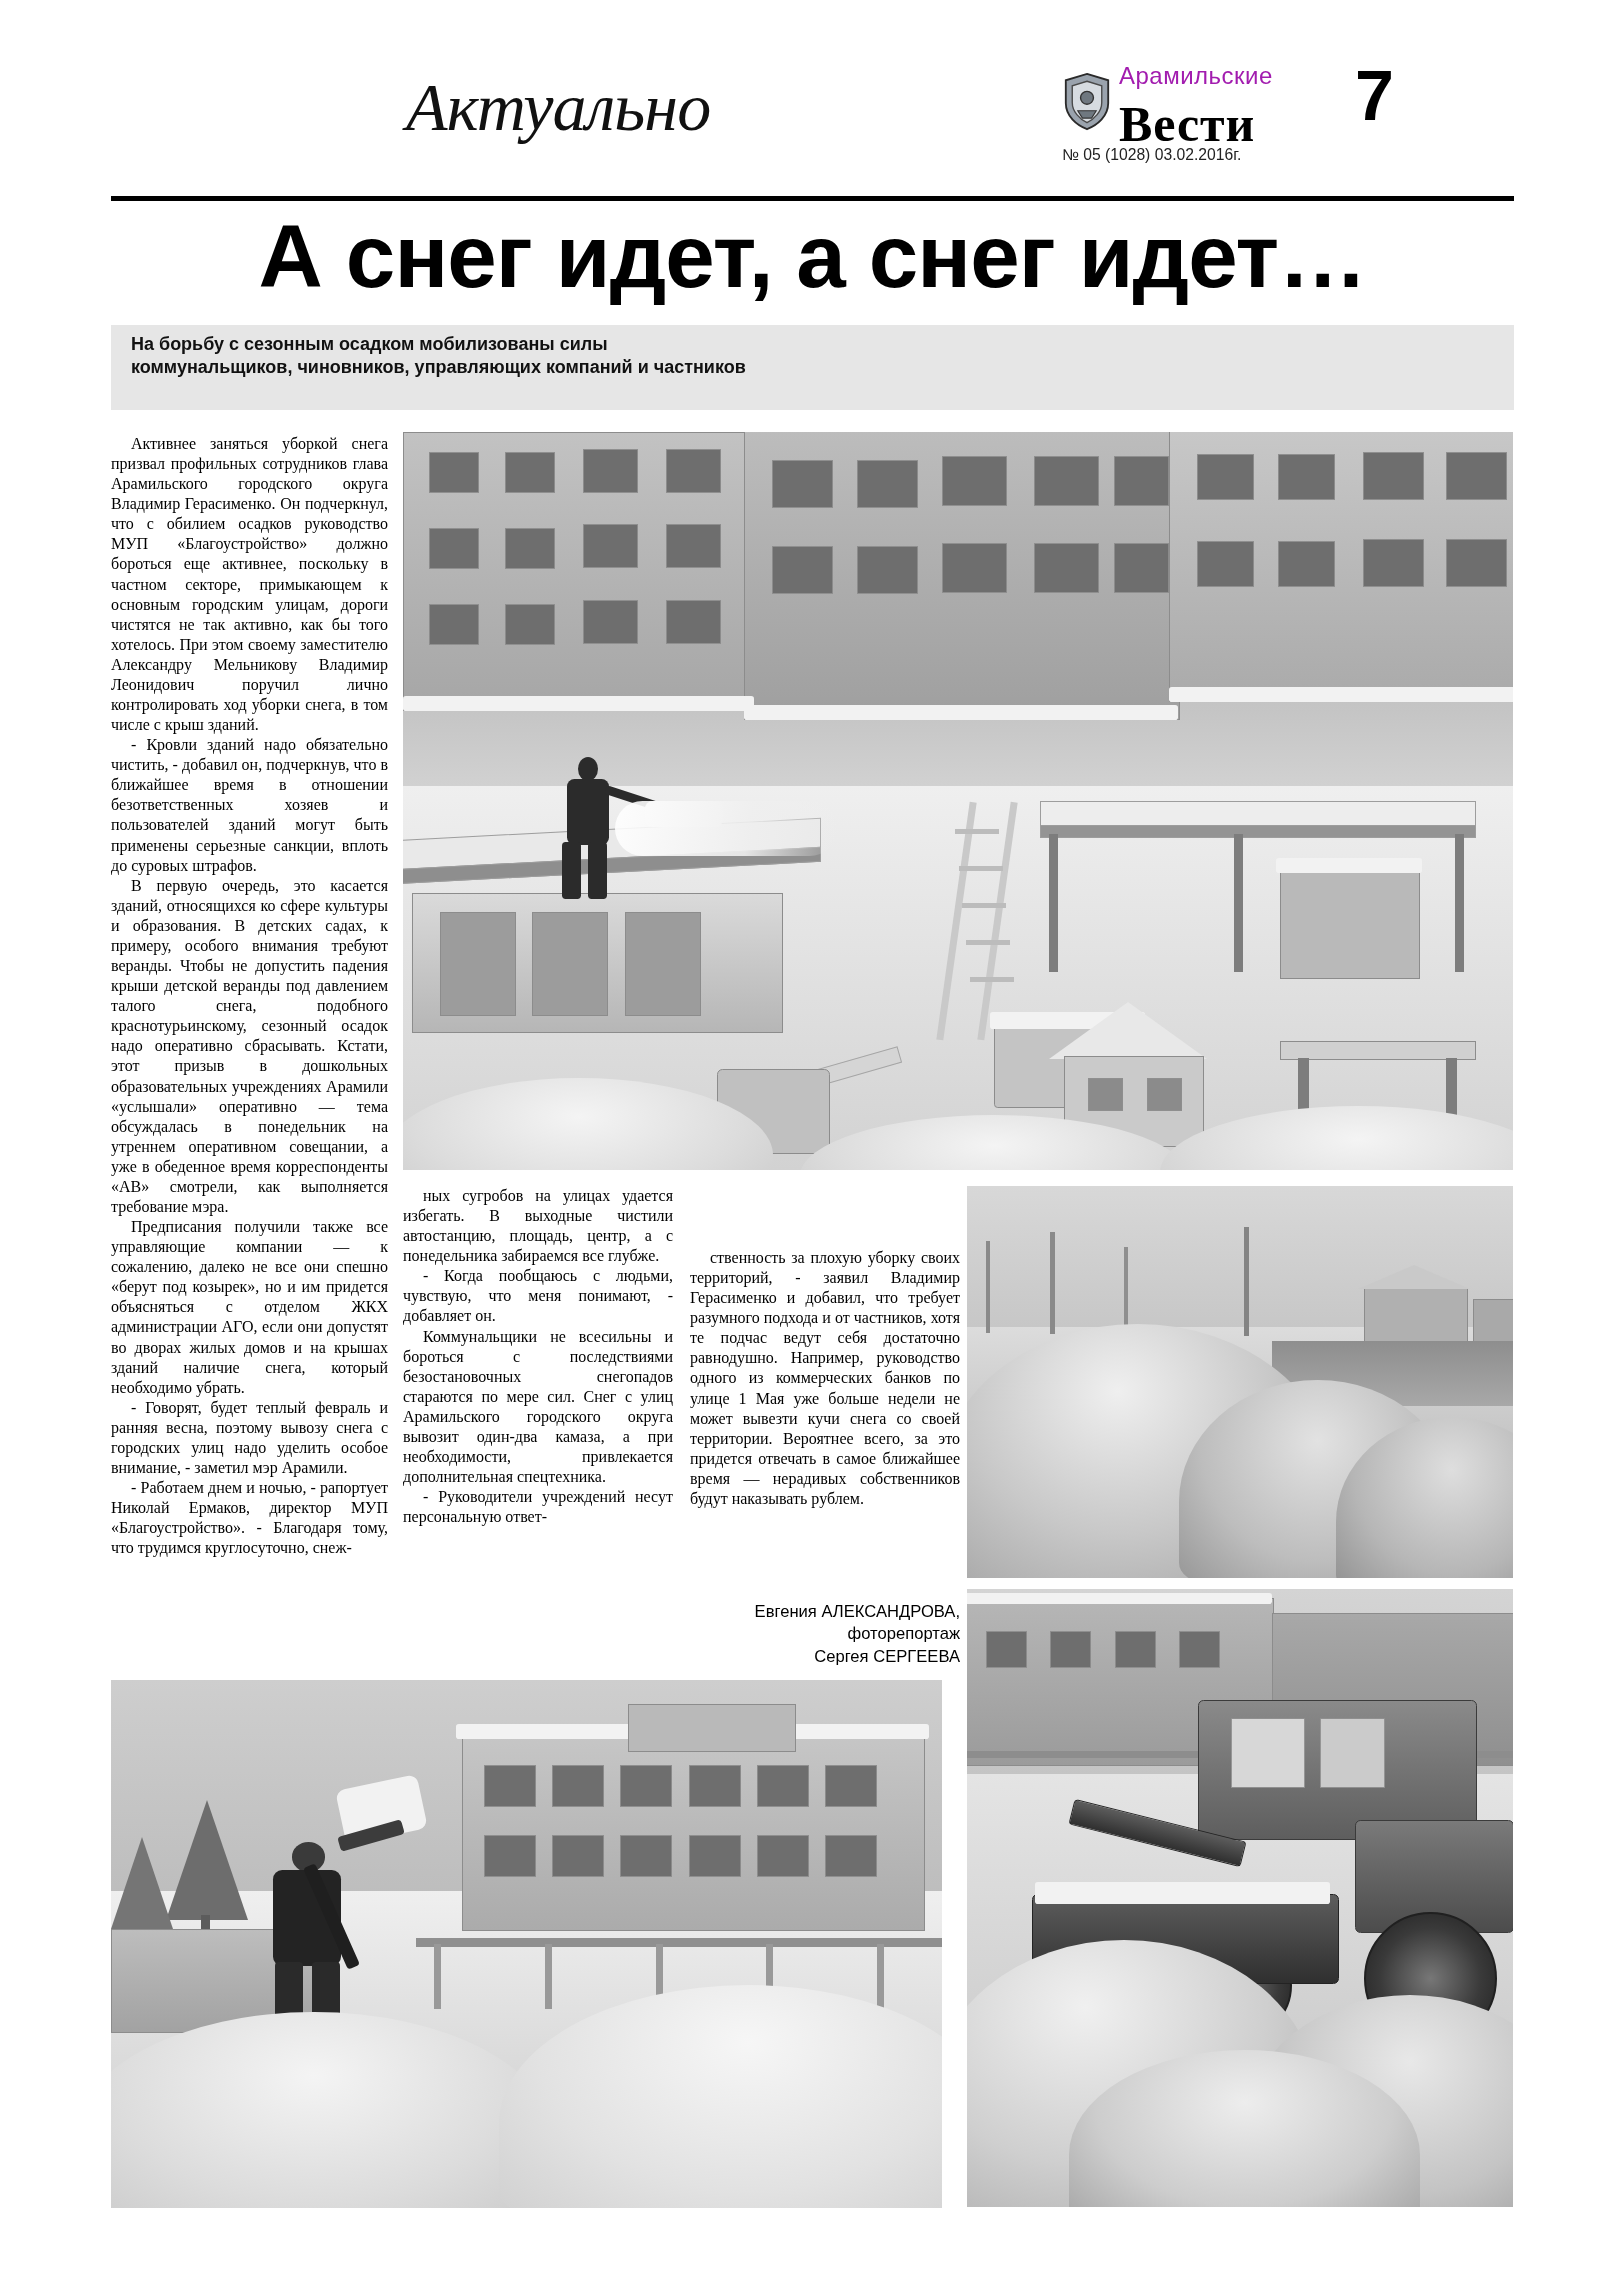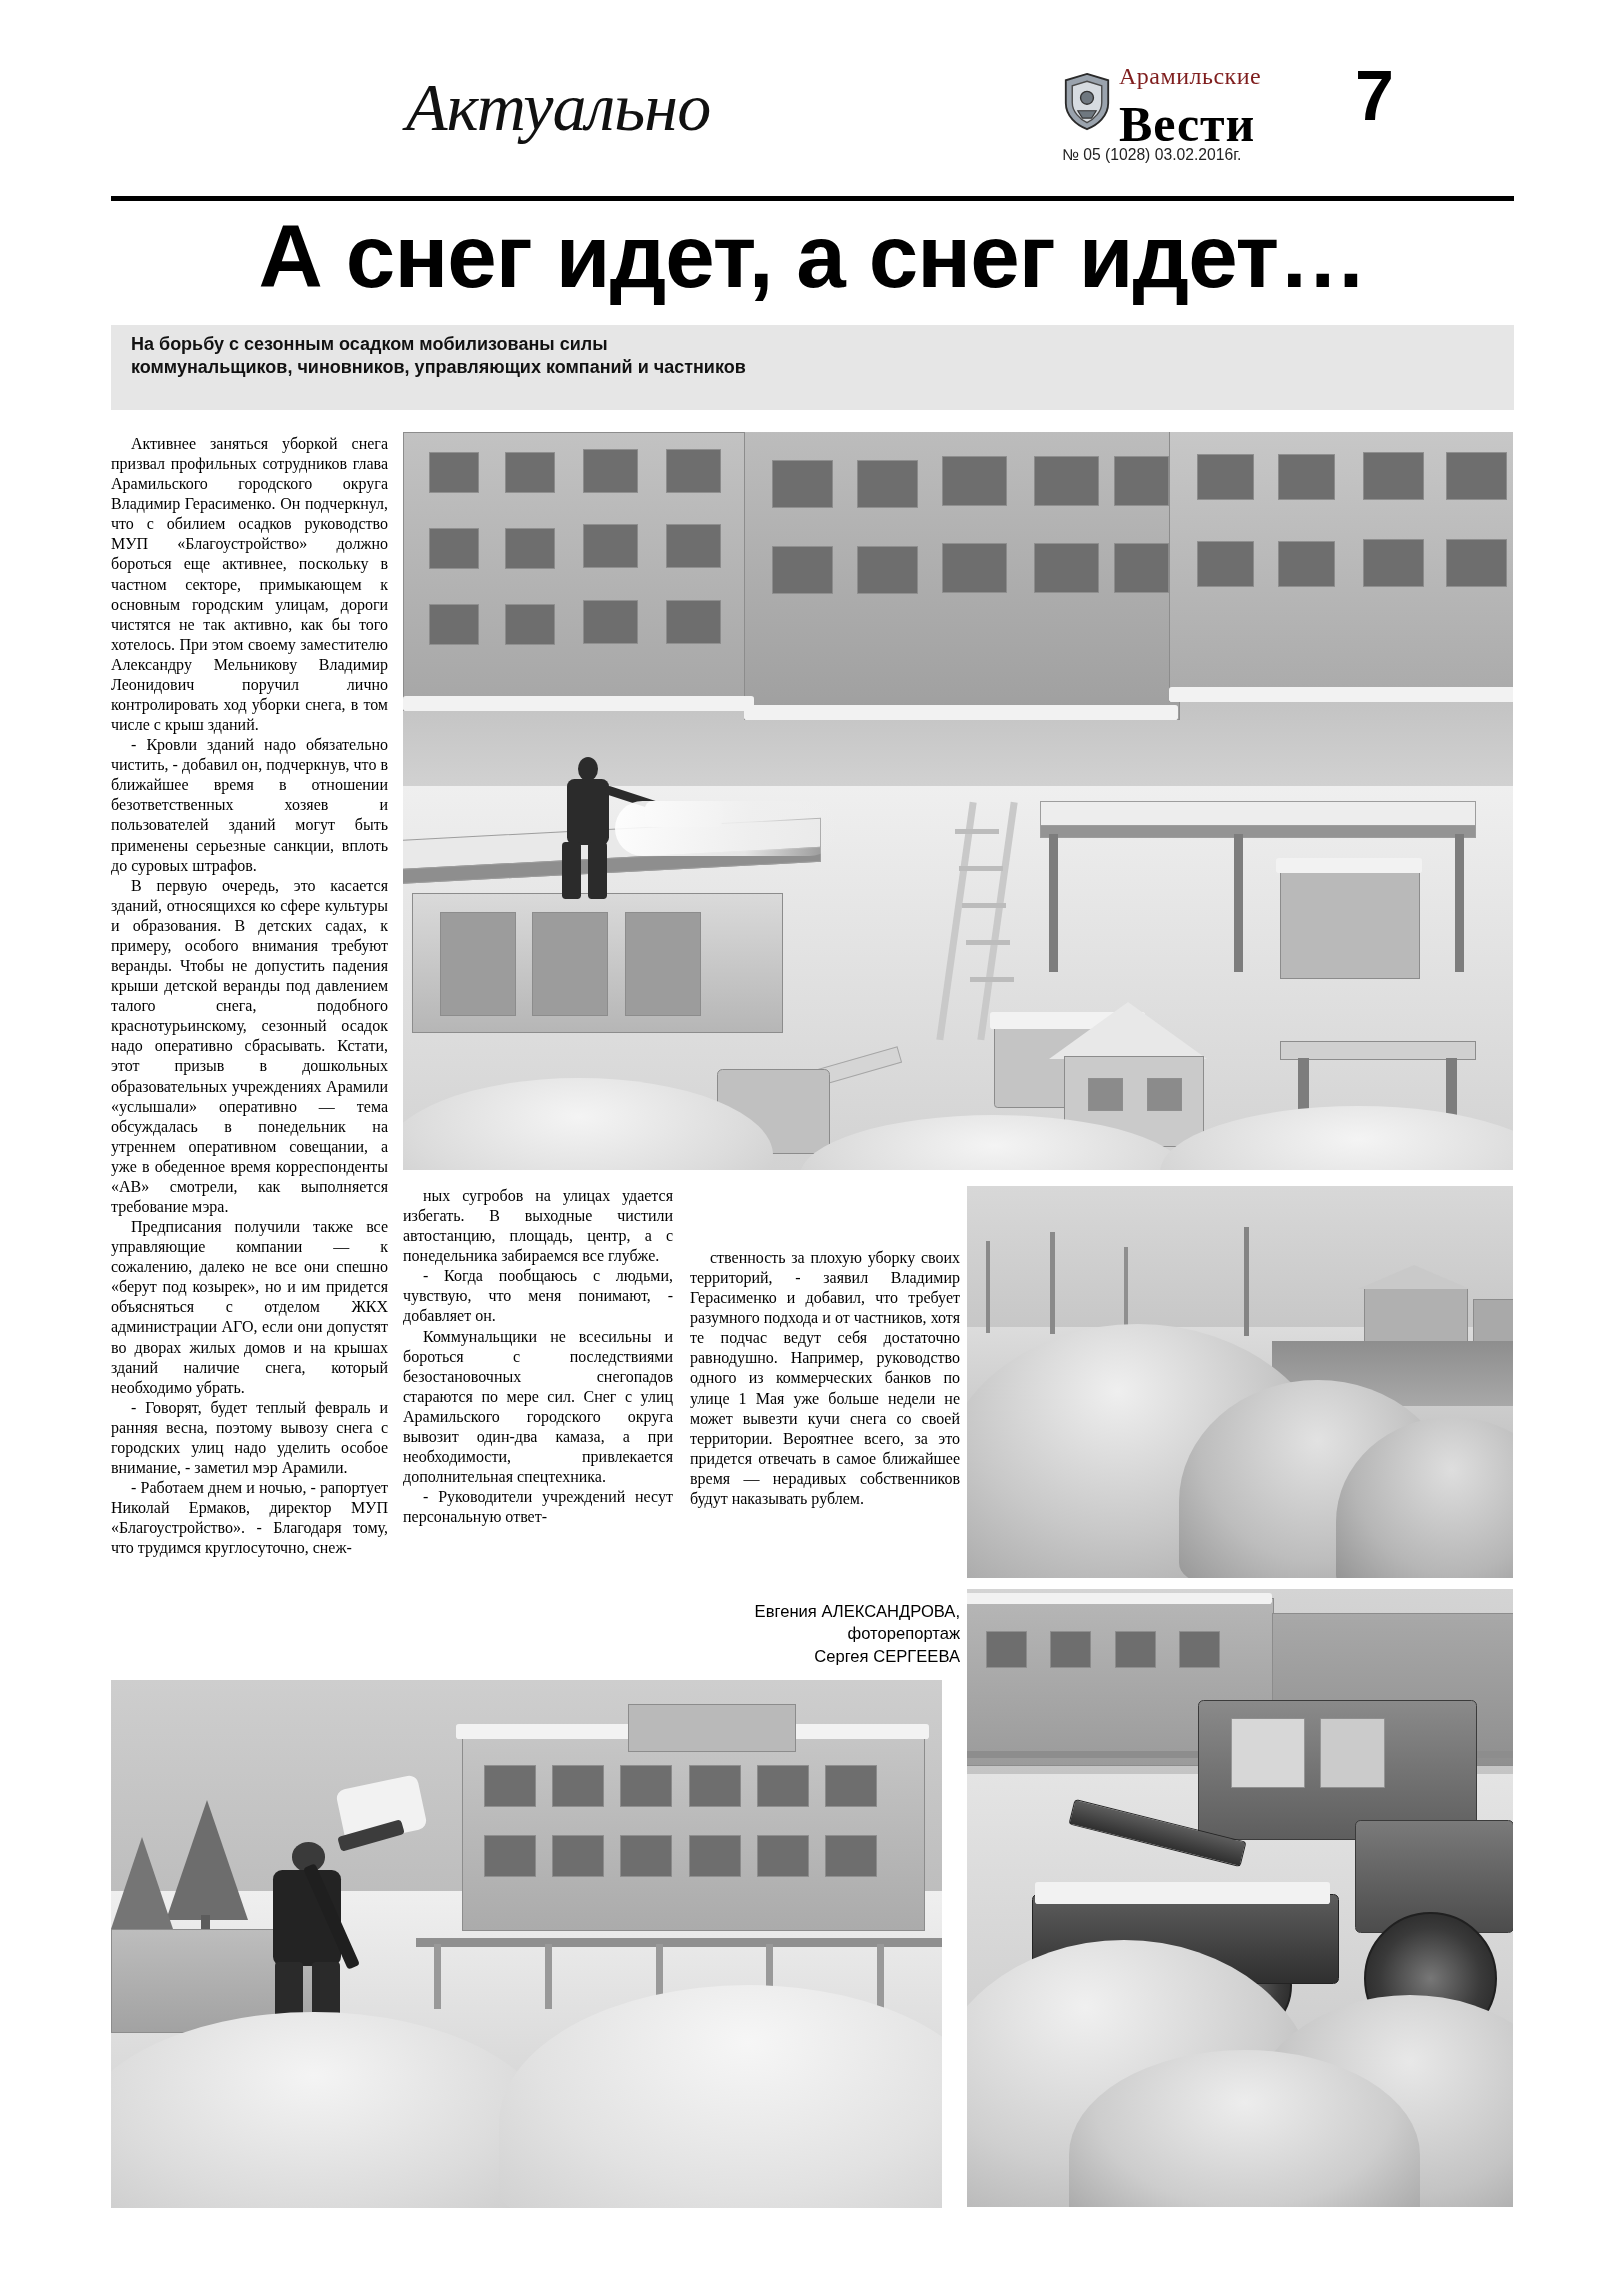--- a/index.html
+++ b/index.html
@@ -56,24 +56,24 @@
     width: 50px;
     height: 59px;
   }
   .logo-text {
     position: absolute;
     left: 57px;
     top: 3.7px;
     text-align: left;
   }
   .logo-line1 {
-    font-family: Liberation Serif, serif;
+    font-family: Liberation Sans, sans-serif;
     font-size: 24px;
     letter-spacing: 0.5px;
-    color: #7f1d1d;
+    color: #a21caf;
     line-height: 1;
   }
   .logo-line2 {
     font-family: "Liberation Serif", serif;
     font-weight: bold;
     font-size: 50px;
     line-height: 1;
     letter-spacing: 0.9px;
     color: #000;
     margin-top: 11px;

